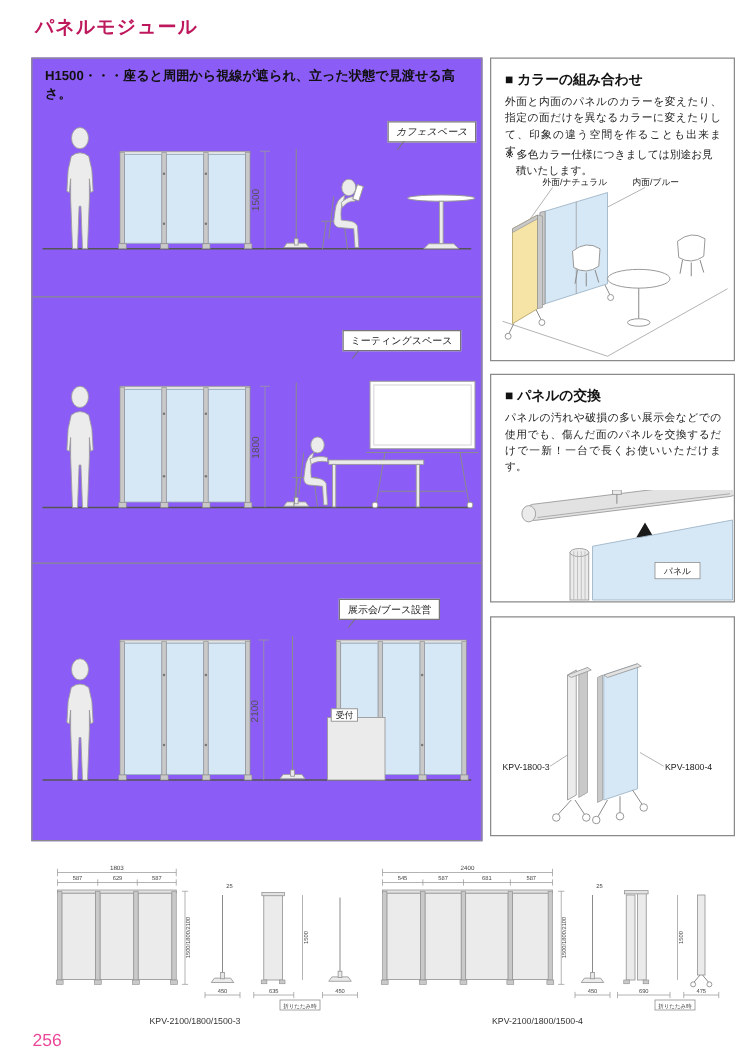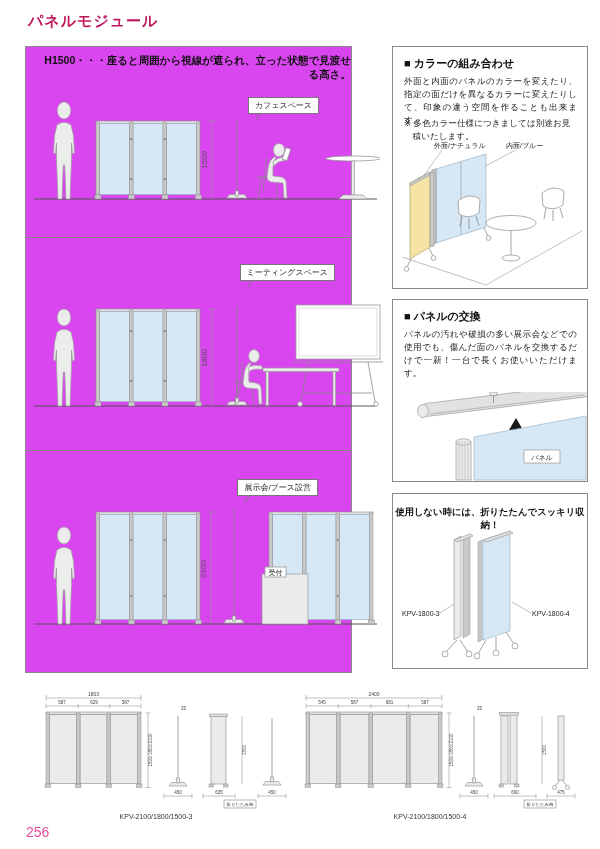--- a/index.html
+++ b/index.html
@@ -3,28 +3,28 @@
 <meta charset="utf-8">
 <style>
   :root{
     --panel-blue:#d6e7f5; --panel-natural:#f6e3a6; --frame-gray:#c9c9c9;
     --silhouette:#ececec; --line-gray:#8a8a8a;
   }
   *{margin:0;padding:0;box-sizing:border-box;}
   body{background:#e9e9e9;font-family:"Liberation Sans","DejaVu Sans",sans-serif;}
   #page{position:relative;width:600px;height:849px;background:#fff;overflow:hidden;}
   .page-title{position:absolute;left:28px;top:12px;font-size:15px;font-weight:bold;color:#be185d;letter-spacing:1px;}
-  .main-box{position:absolute;left:25px;top:46px;width:327px;height:627px;border:1px solid #8a8a8a;background:#d946ef;text-align:right;}
+  .main-box{position:absolute;left:25px;top:46px;width:361px;height:627px;border:1px solid #8a8a8a;background:#8b5cf6;}
   .section{position:relative;border-bottom:1px solid #8a8a8a;}
   .sec1{height:191px;} .sec2{height:213px;} .sec3{height:219px;border-bottom:none;}
   .sec-head{position:absolute;left:10px;top:7px;font-size:10.5px;font-weight:bold;color:#111;z-index:2;}
   .sec-svg{position:absolute;left:0;top:0;}
   .callout{position:absolute;background:#fff;border:1px solid #777;font-size:8px;color:#222;padding:2px 6px 2px;z-index:3;white-space:nowrap;}
   .callout::after{content:"";position:absolute;left:9px;bottom:-7px;width:7px;height:7px;border-left:1px solid #777;transform:skewX(-38deg);}
-  .co1{top:50px;right:32px;} .co2{top:26px;right:16px;} .co3{top:28px;right:33px;}
+  .co1{top:50px;right:4px;font-style:italic;} .co2{top:26px;right:16px;} .co3{top:28px;right:33px;}
   .side-box{position:absolute;left:392px;width:196px;border:1px solid #8a8a8a;background:#fff;}
   .box1{top:46px;height:243px;} .box2{top:299px;height:183px;} .box3{top:493px;height:176px;}
   .side-title{position:absolute;left:11px;top:9px;font-size:11px;font-weight:bold;color:#111;}
   .side-body{position:absolute;left:11px;right:10px;top:28px;font-size:8.6px;line-height:1.5;color:#222;text-align:justify;}
   .side-note{position:absolute;left:11px;right:10px;top:70px;font-size:8.6px;line-height:1.5;color:#222;text-indent:-1em;padding-left:1em;}
   .box3-title{position:absolute;left:0;right:0;top:12px;font-size:9.3px;font-weight:bold;color:#111;text-align:center;}
   .side-svg{position:absolute;left:1px;}
   .draw-svg{position:absolute;}
   .page-number{position:absolute;left:26px;top:824px;font-size:14px;color:#ec4899;}
   
@@ -295,21 +295,20 @@
       <g transform="translate(146,44)">
         <path class="wfill" d="M2,10 Q13,1 24,8 L23,22 Q13,29 3,23 Z"></path>
         <line class="ln" x1="6" y1="25" x2="4" y2="36"></line>
           <line class="ln" x1="20" y1="25" x2="23" y2="35"></line>
           <line class="ln" x1="13" y1="27" x2="13" y2="38"></line>
       </g>
     </svg>
   </div>
 
   <div class="side-box box3">
-    <div class="box3-title">使用しない時には、折りたたんでスッキリ収納！</div>
     <svg class="side-svg" style="top:28px" width="193" height="146" viewBox="0 0 193 146">
       <g>
         <polygon class="gfill" points="60,18 67,14 67,114 60,118"></polygon>
         <polygon class="frame" points="69,16 76,12 76,112 69,116"></polygon>
         <polygon class="rail" points="60,18 76,12 79,14 63,20"></polygon>
         <line class="ln" x1="63" y1="118" x2="52" y2="130"></line>
           <circle class="wfill" cx="51" cy="132" r="3"></circle>
         <line class="ln" x1="66" y1="118" x2="74" y2="130"></line>
           <circle class="wfill" cx="75" cy="132" r="3"></circle>
       </g>

